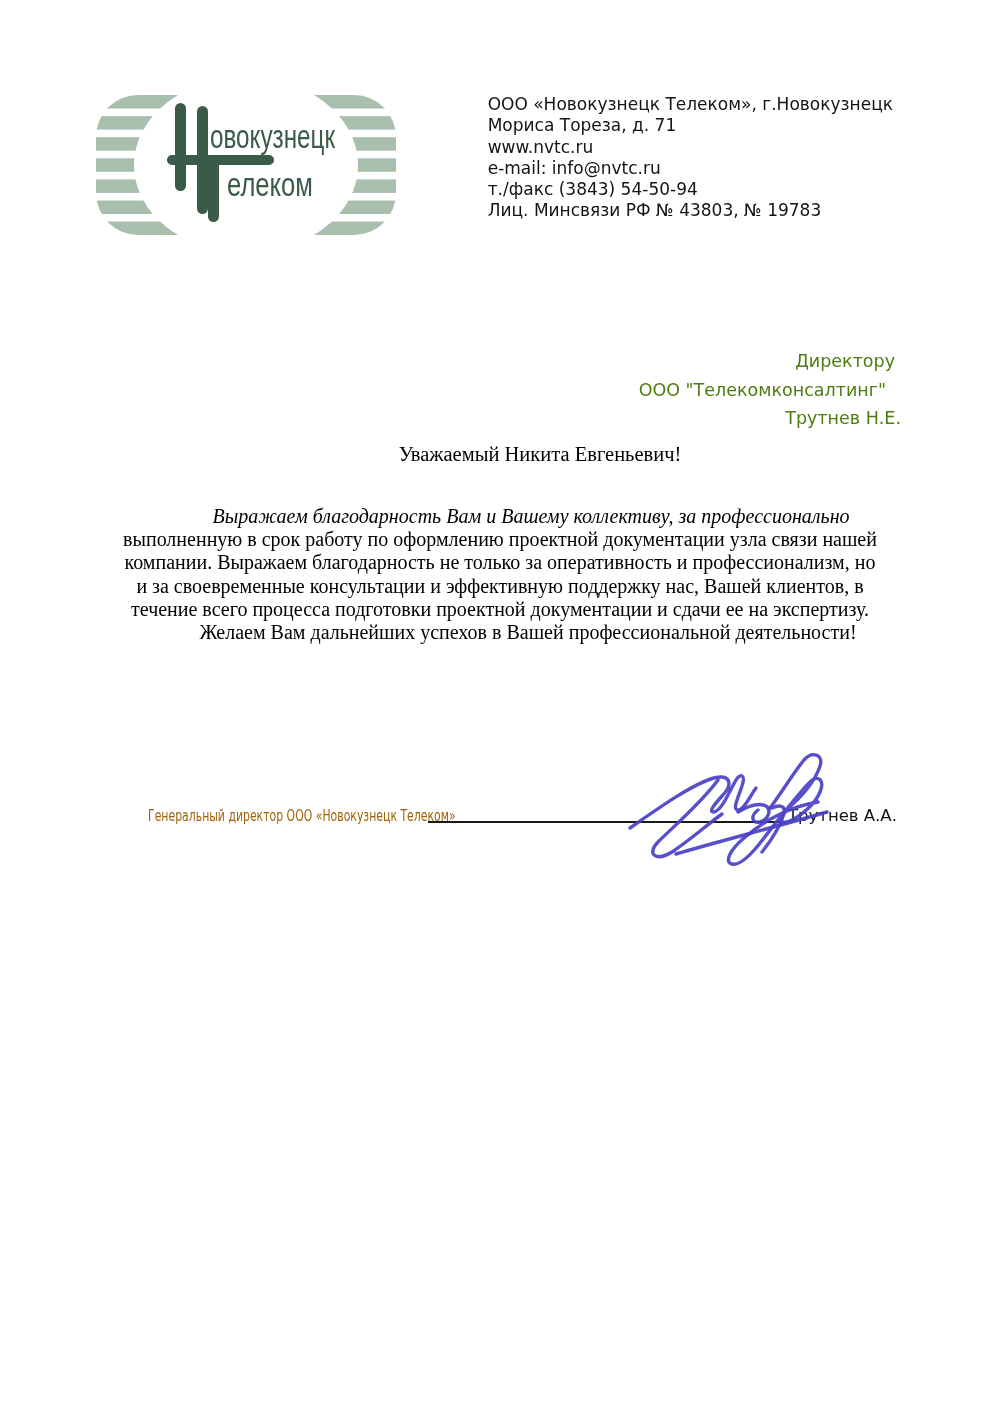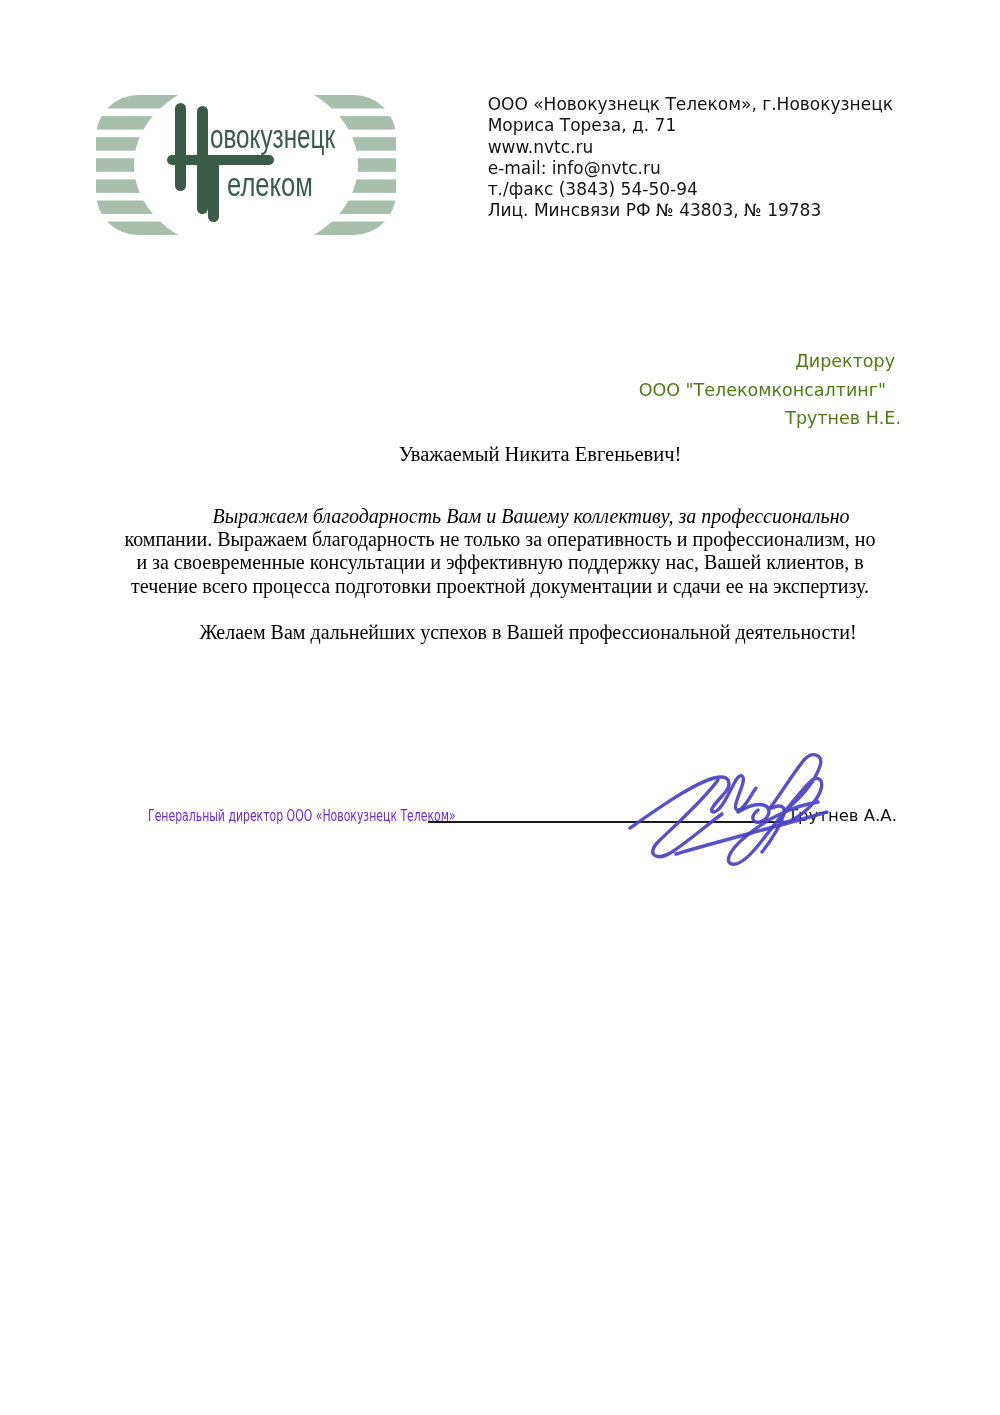--- a/index.html
+++ b/index.html
@@ -27,24 +27,24 @@
   .serif{font-family:"Liberation Serif","DejaVu Serif",serif;color:#000;}
   .salutation{
     position:absolute;top:434px;left:0;width:1000px;padding-left:80px;box-sizing:border-box;
     text-align:center;font-size:20.5px;line-height:23px;white-space:nowrap;margin-top:9px;
   }
   .bodytext{position:absolute;top:505px;left:110px;width:780px;}
   .bodytext .line{
     text-align:center;font-size:20px;line-height:23.2px;white-space:nowrap;
   }
   .bodytext .indent1{padding-left:62px;font-style:italic;}
-  .wish{margin-top:23px;padding-left:56px;}
+  .wish{padding-left:56px;}
   
   .sign-label{
-    position:absolute;top:806px;left:148px;font-size:16.5px;color:#6d28d9;white-space:nowrap;
+    position:absolute;top:806px;left:148px;font-size:16.5px;color:#a16207;white-space:nowrap;
   }
   .sign-label .condensed{
     display:inline-block;transform:scaleX(.66);transform-origin:0 50%;
   }
   .sign-line{
     position:absolute;top:806px;left:428px;width:352px;height:15px;
     border-bottom:2px solid #1a1a1a;
   }
   .sign-name{
     position:absolute;top:806px;left:788px;font-size:16.5px;color:#141414;white-space:nowrap;
@@ -98,20 +98,21 @@
   <div class="addressee">
     <div class="l1">Директору</div>
     <div class="l2">ООО "Телекомконсалтинг"</div>
     <div class="l3">Трутнев Н.Е.</div>
   </div>
 
   <div class="salutation serif">Уважаемый Никита Евгеньевич!</div>
 
   <div class="bodytext serif">
     <div class="line indent1">Выражаем благодарность Вам и Вашему коллективу, за профессионально</div>
+    <div class="line">выполненную в срок работу по оформлению проектной документации узла связи нашей</div>
     <div class="line">компании. Выражаем благодарность не только за оперативность и профессионализм, но</div>
     <div class="line">и за своевременные консультации и эффективную поддержку нас, Вашей клиентов, в</div>
     <div class="line">течение всего процесса подготовки проектной документации и сдачи ее на экспертизу.</div>
     <div class="line wish">Желаем Вам дальнейших успехов в Вашей профессиональной деятельности!</div>
   </div>
 
   <div class="sign-label">
     <span class="condensed">Генеральный директор ООО «Новокузнецк Телеком»</span>
   </div>
   <div class="sign-line"></div>

